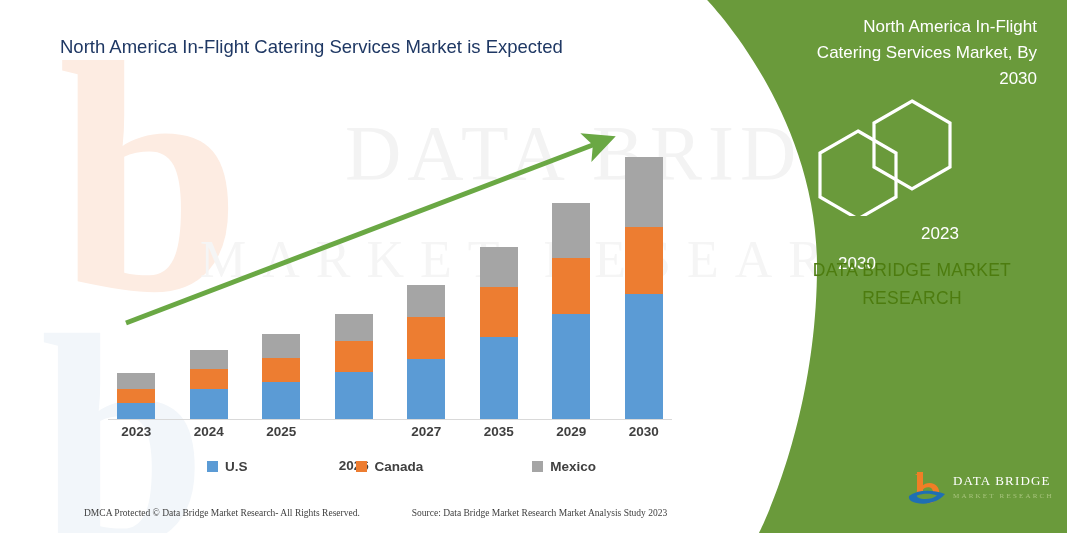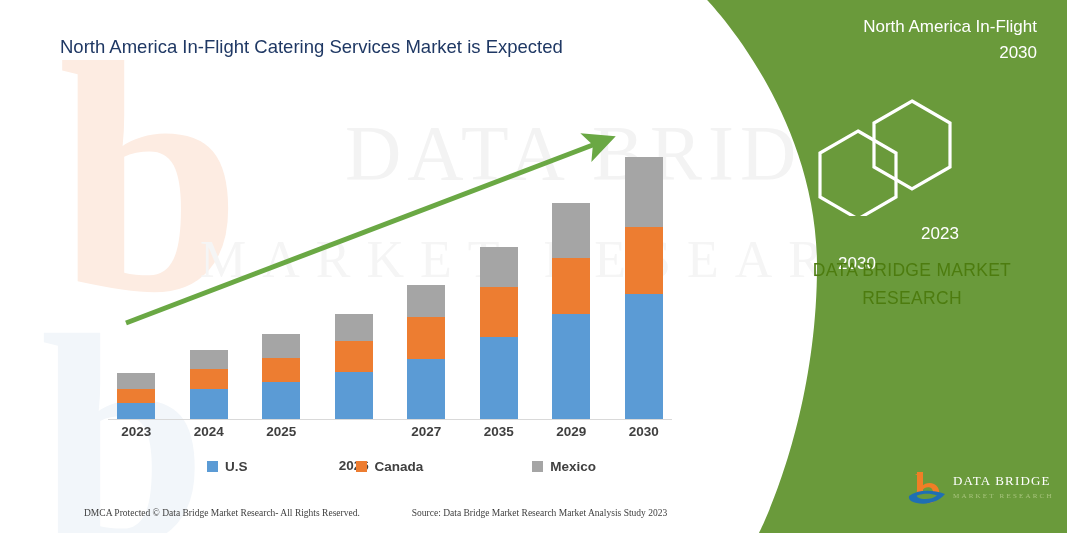--- a/index.html
+++ b/index.html
@@ -251,20 +251,21 @@
   </div>
 
   <div class="green-panel">
     <svg class="green-svg" viewBox="0 0 380 533" preserveAspectRatio="none">
       <path d="M20,0 L380,0 L380,533 L72,533 C72,533 130,420 130,266 C130,112 20,0 20,0 Z" fill="#6a9a3b"></path>
     </svg>
 
     <div class="panel-content">
       <div class="panel-title">
         <div>North America In-Flight</div>
+        <div>Catering Services Market, By</div>
         <div>2030</div>
       </div>
 
       <div class="hex-wrap">
         <svg viewBox="0 0 230 120" width="230" height="120">
           <polygon points="112,5 150,27 150,71 112,93 74,71 74,27" fill="none" stroke="#ffffff" stroke-width="3.2"></polygon>
           <polygon points="58,35 96,57 96,101 58,123 20,101 20,57" fill="none" stroke="#ffffff" stroke-width="3.2"></polygon>
         </svg>
         <div class="hex-label hex-2030-label">2030</div>
         <div class="hex-label hex-2023-label">2023</div>

